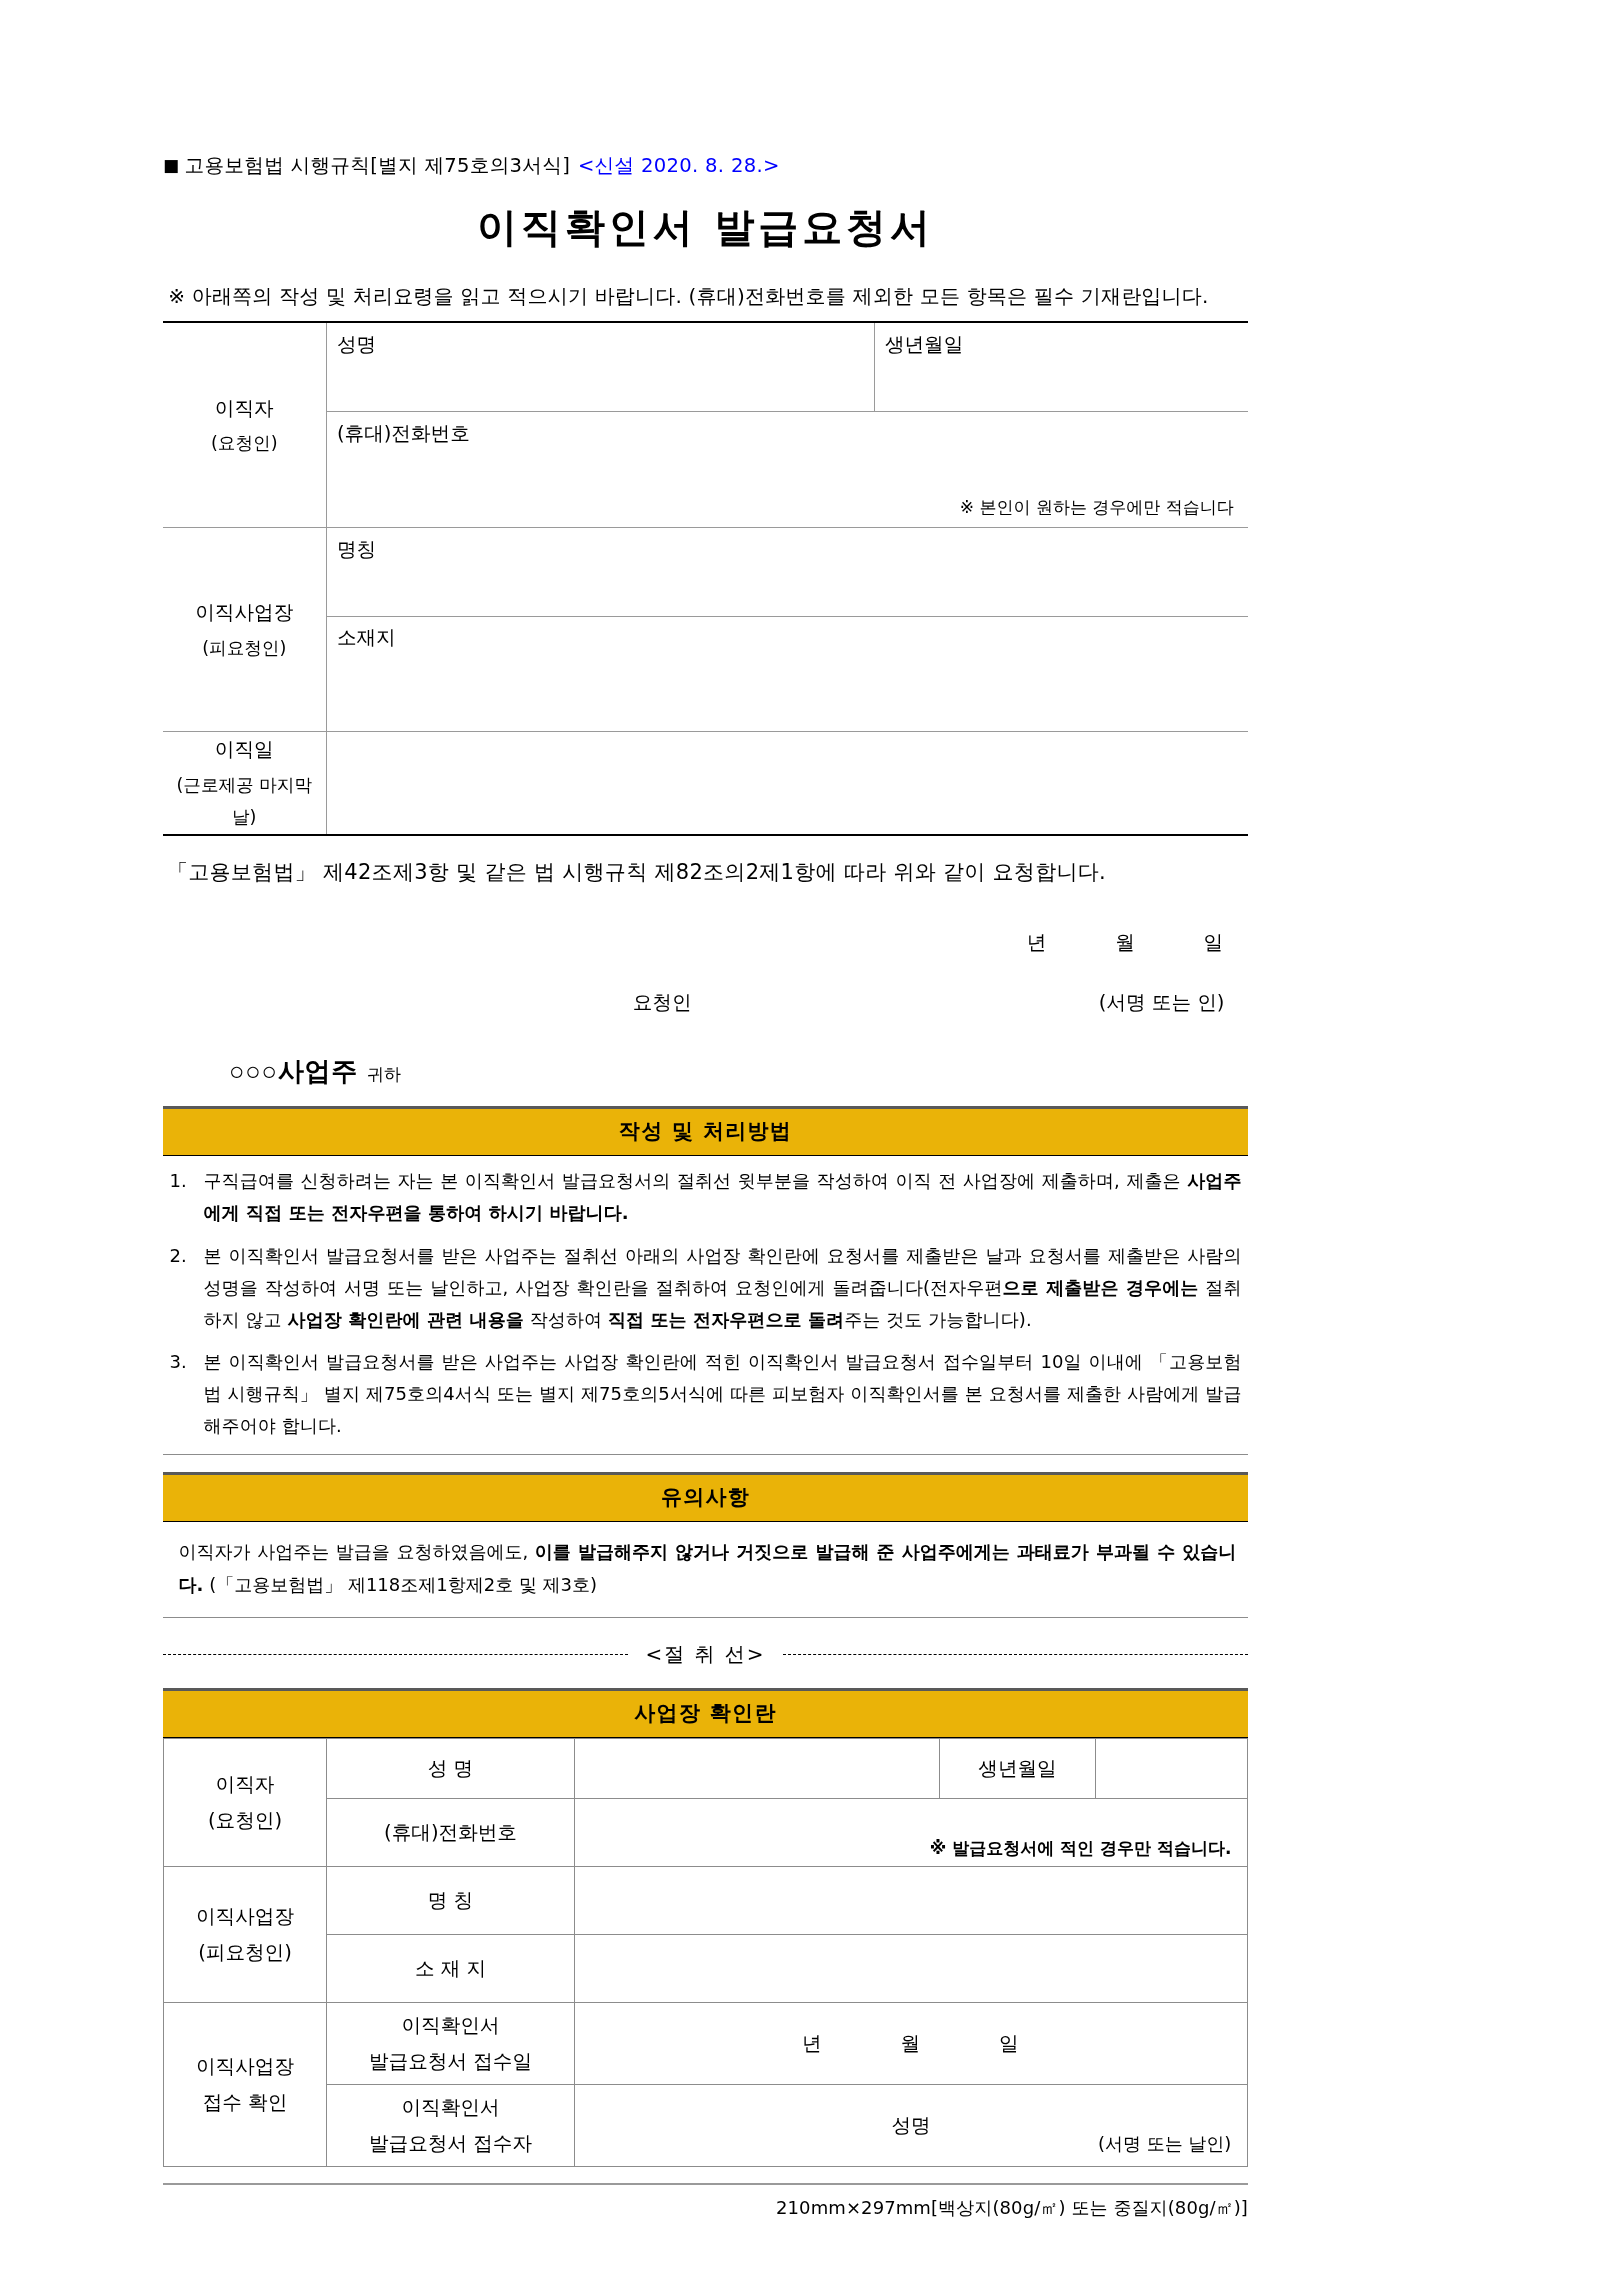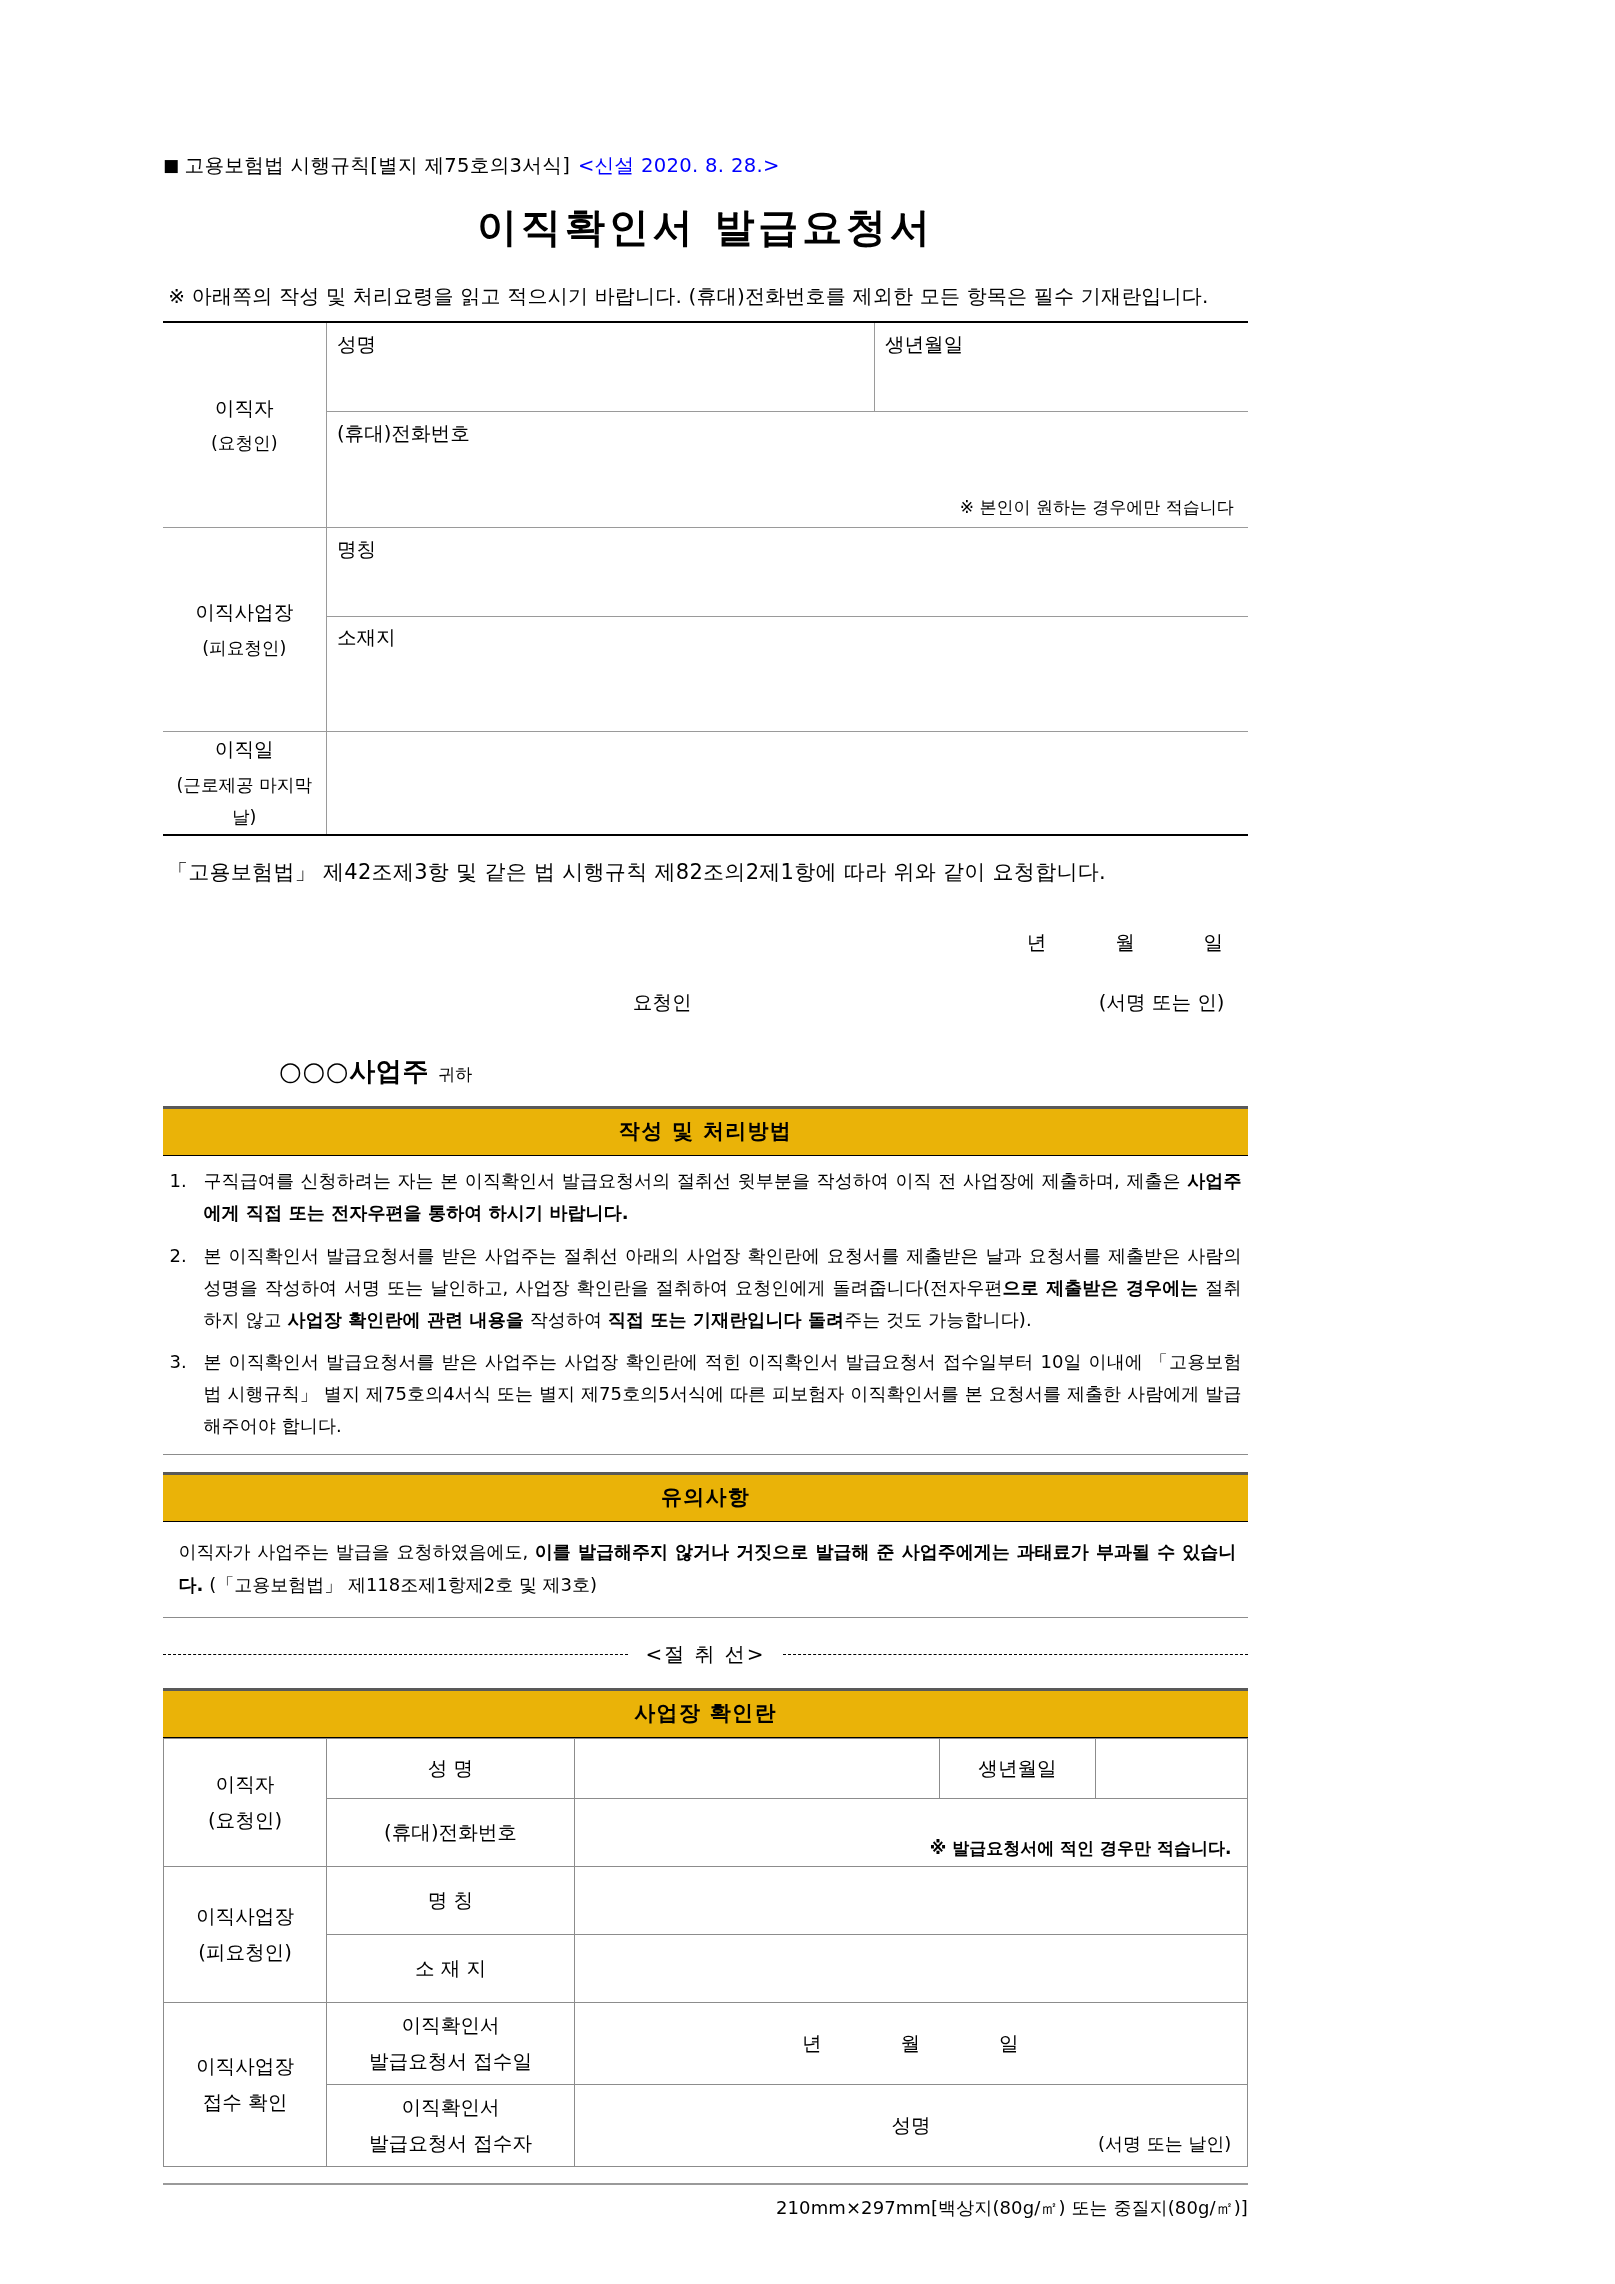--- a/index.html
+++ b/index.html
@@ -129,24 +129,25 @@
     left: 46%;
     transform: translateX(-50%);
   }
   .sign-row .sigmark {
     position: absolute;
     right: 23.5px;
   }
 
   .addressee {
     margin-top: 34px;
-    margin-left: 116px;
+    margin-left: 66px;
     font-size: 26px;
     font-weight: bold;
     letter-spacing: 0.7px;
+    font-family: Liberation Mono, monospace;
   }
   .addressee .hon {
     font-size: 17px;
     font-weight: normal;
     margin-left: 9px;
     letter-spacing: 0;
   }
 
   
   .bar {
@@ -354,21 +355,21 @@
   </div>
 
   <div class="bar">작성 및 처리방법</div>
   <div class="instructions">
     <div class="ins-item">
       <span class="ins-num">1.</span>
       <span class="ins-body"><span>구직급여를 신청하려는 자는 본 이직확인서 발급요청서의 절취선 윗부분을 작성하여 이직 전 사업장에 제출하며, 제출은 </span><b>사업주에게 직접 또는 전자우편을 통하여 하시기 바랍니다.</b></span>
     </div>
     <div class="ins-item">
       <span class="ins-num">2.</span>
-      <span class="ins-body"><span>본 이직확인서 발급요청서를 받은 사업주는 절취선 아래의 사업장 확인란에 요청서를 제출받은 날과 요청서를 제출받은 사람의 성명을 작성하여 서명 또는 날인하고, 사업장 확인란을 절취하여 요청인에게 돌려줍니다(전자우편</span><b>으로 제출받은 경우에는</b><span>  절취하지 않고 </span><b>사업장 확인란에 관련 내용을</b><span> 작성하여 </span><b>직접 또는 기재란입니다 돌려</b><span>주는 것도 가능합니다).</span></span>
+      <span class="ins-body"><span>본 이직확인서 발급요청서를 받은 사업주는 절취선 아래의 사업장 확인란에 요청서를 제출받은 날과 요청서를 제출받은 사람의 성명을 작성하여 서명 또는 날인하고, 사업장 확인란을 절취하여 요청인에게 돌려줍니다(전자우편</span><b>으로 제출받은 경우에는</b><span>  절취하지 않고 </span><b>사업장 확인란에 관련 내용을</b><span> 작성하여 </span><b>직접 또는 전자우편으로 돌려</b><span>주는 것도 가능합니다).</span></span>
     </div>
     <div class="ins-item">
       <span class="ins-num">3.</span>
       <span class="ins-body"><span>본 이직확인서 발급요청서를 받은 사업주는 사업장 확인란에 적힌 이직확인서 발급요청서 접수일부터 10일 이내에 「고용보험법 시행규칙」  별지 제75호의4서식 또는 별지 제75호의5서식에 따른 피보험자 이직확인서를 본 요청서를 제출한 사람에게 발급해주어야 합니다.</span></span>
     </div>
   </div>
 
   <div class="bar">유의사항</div>
   <div class="notice-body"><span>이직자가 사업주는 발급을 요청하였음에도, </span><b>이를 발급해주지 않거나 거짓으로 발급해 준 사업주에게는 과태료가 부과될 수 있습니다.</b><span> (「고용보험법」  제118조제1항제2호 및 제3호)</span></div>
 

